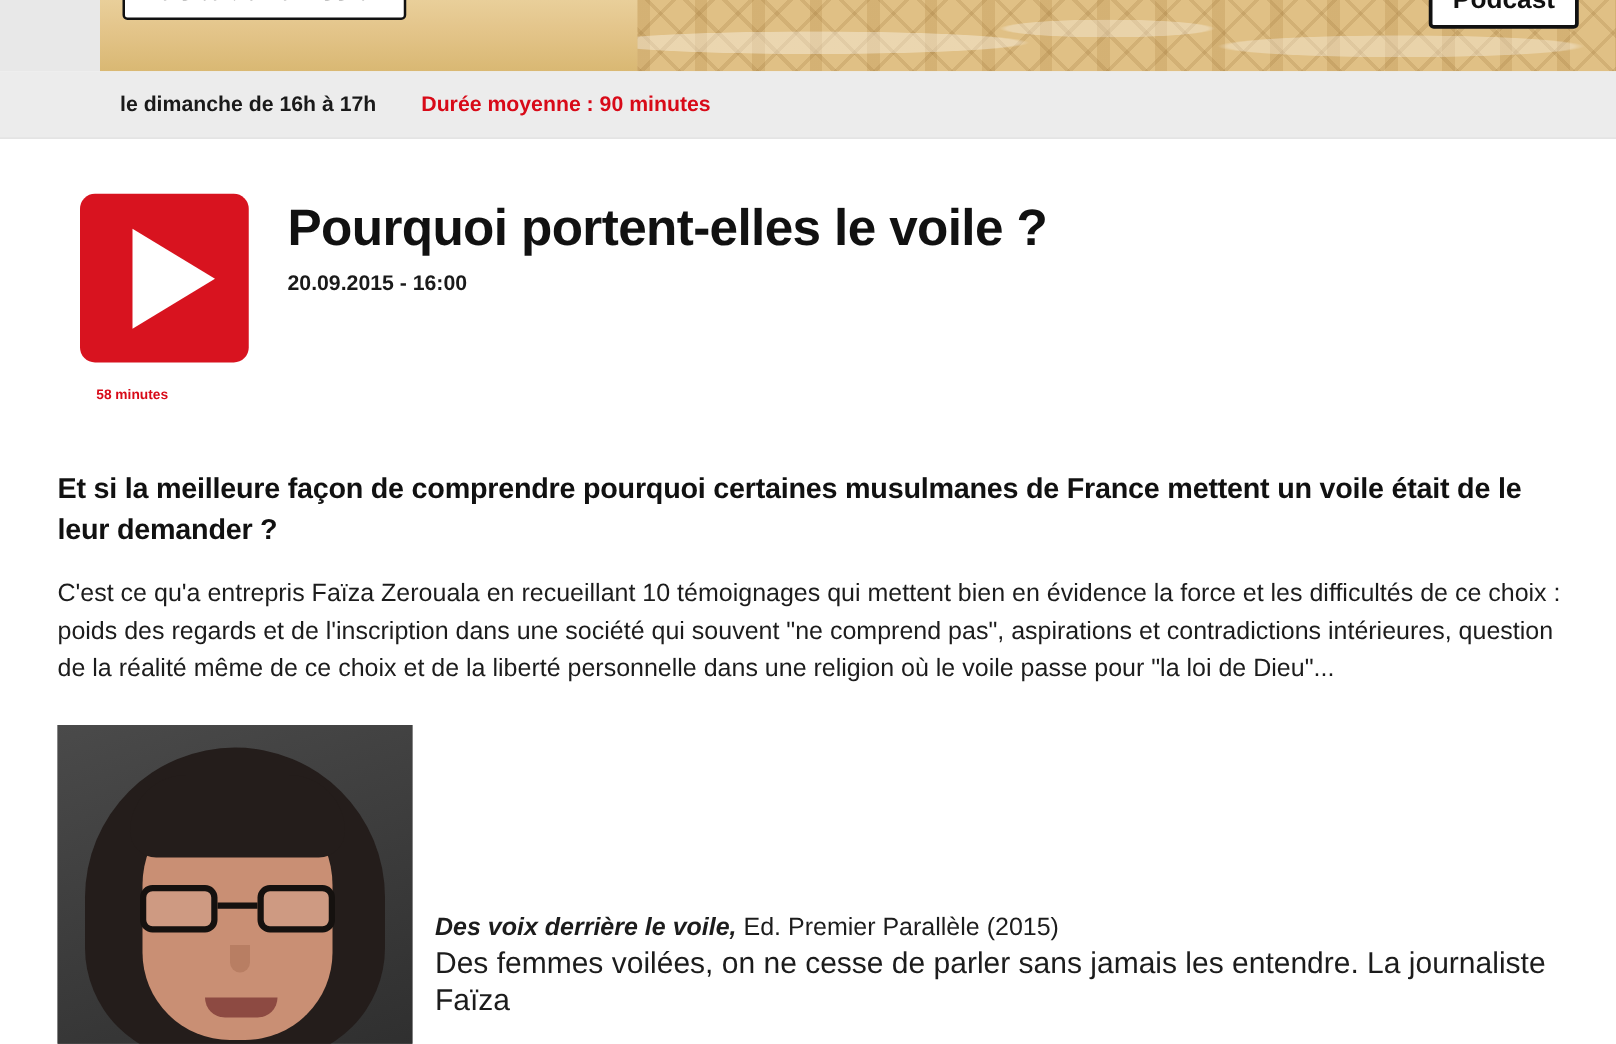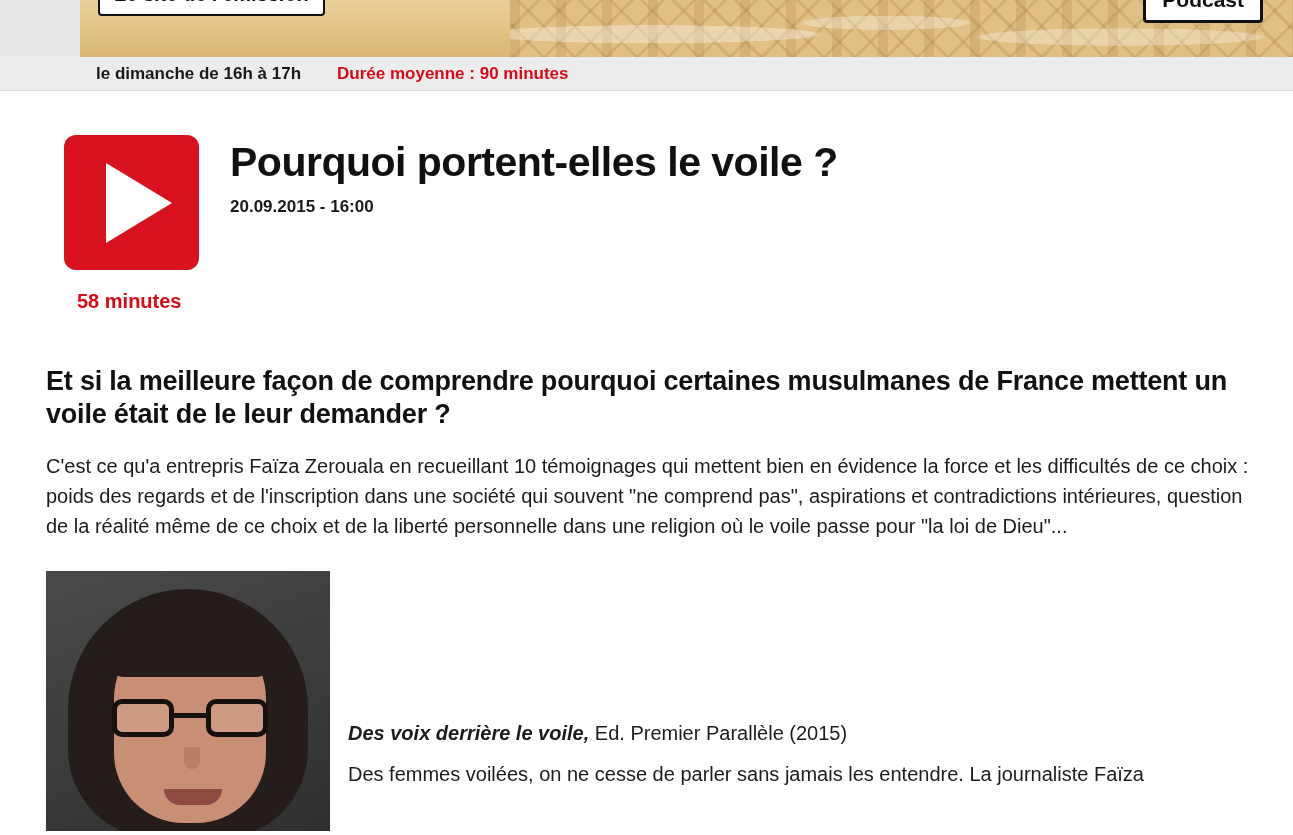--- a/index.html
+++ b/index.html
@@ -76,21 +76,21 @@
     border-radius: 4px;
     font-size: 21px;
     font-weight: bold;
     color: #111111;
     line-height: 25px;
     white-space: nowrap;
   }
 
   
   .schedule {
-    height: 34px;
+    height: 54px;
     background: #ececec;
     display: flex;
     align-items: center;
     padding-left: 96px;
     box-sizing: border-box;
     border-bottom: 1px solid #e0e0e0;
   }
   .schedule .sched-time {
     font-size: 17px;
     font-weight: bold;
@@ -132,21 +132,21 @@
     width: 0;
     height: 0;
     border-top: 40px solid transparent;
     border-bottom: 40px solid transparent;
     border-left: 66px solid #ffffff;
     margin-left: 14px;
   }
   .duration-label {
     margin-top: 20px;
     margin-left: 13px;
-    font-size: 20px;
+    font-size: 11px;
     font-weight: bold;
     color: #d80a18;
   }
   .title-col {
     padding-left: 16px;
     padding-top: 4px;
   }
   .episode-title {
     font-size: 41px;
     font-weight: bold;
@@ -157,21 +157,21 @@
   }
   .episode-date {
     margin-top: 12px;
     font-size: 17px;
     font-weight: bold;
     color: #1a1a1a;
   }
 
   .lede {
     margin-top: 52px;
-    font-size: 27px;
+    font-size: 23px;
     font-weight: bold;
     line-height: 33px;
     color: #111111;
     letter-spacing: -0.2px;
   }
   .body-text {
     margin-top: 20px;
     font-size: 20px;
     line-height: 30px;
     color: #1c1c1c;
@@ -260,22 +260,22 @@
   .book-title-line {
     font-size: 20px;
     line-height: 28px;
     color: #1c1c1c;
   }
   .book-title-line .bi {
     font-weight: bold;
     font-style: italic;
   }
   .book-desc {
-    margin-top: 12px;
-    font-size: 20px;
+    margin-top: 0;
+    font-size: 24px;
     line-height: 30px;
     color: #1c1c1c;
   }
 </style>
 </head>
 <body>
 
 <div class="banner">
   <div class="banner-inner">
     <div class="banner-pattern"></div>

